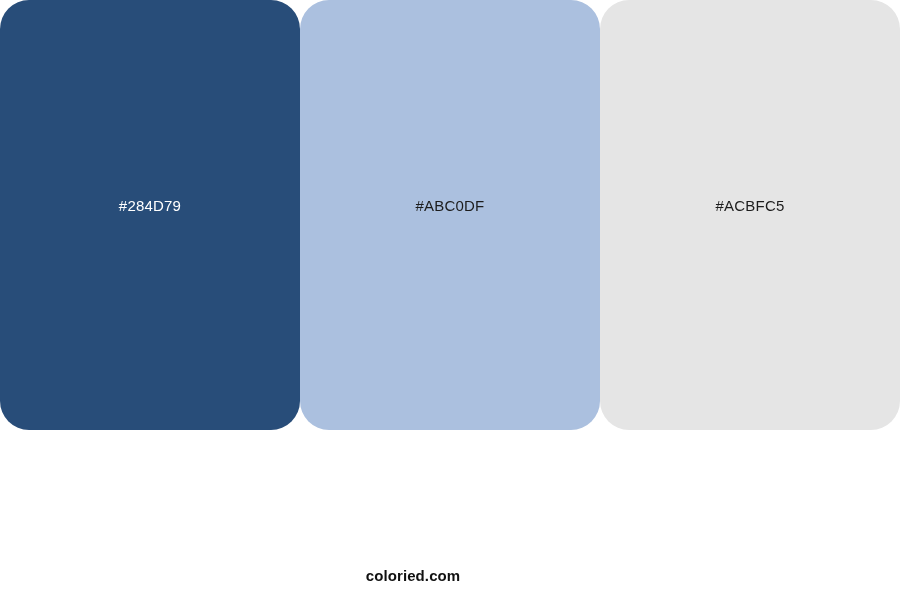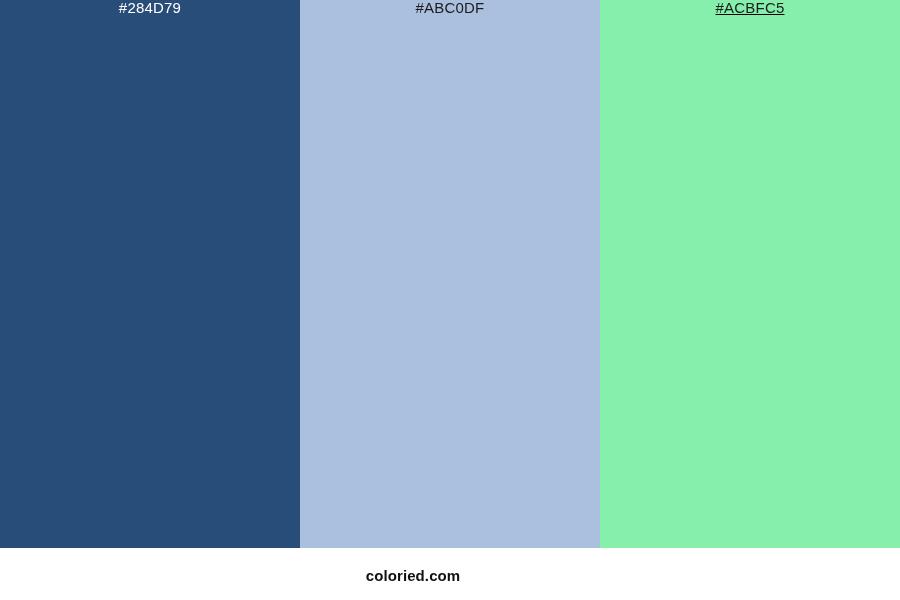--- a/index.html
+++ b/index.html
@@ -24,25 +24,26 @@
 
   .swatch-strip {
     width: 900px;
     height: 550px;
     display: flex;
     flex-direction: row;
   }
 
   .swatch {
     flex: 1 1 0;
-    height: 548px;
+    height: 430px;
     position: relative;
     display: flex;
-    align-items: flex-start;
+    align-items: center;
     justify-content: center;
+    border-radius: 29px;
   }
 
   .swatch-label {
     display: block;
     width: 100%;
     text-align: center;
     font-family: "Liberation Sans", sans-serif;
     font-size: 15px;
     font-weight: 400;
     letter-spacing: 0.2px;
@@ -81,21 +82,21 @@
 
     <div class="swatch" style="background-color: rgb(40, 77, 121);">
       <span class="swatch-label label-light" style="color: rgb(255, 255, 255);">#284D79</span>
     </div>
 
 
     <div class="swatch" style="background-color: rgb(171, 192, 223);">
       <span class="swatch-label label-dark" style="color: rgb(28, 28, 28);">#ABC0DF</span>
     </div>
 
-    <div class="swatch" style="background-color: #86efac; text-decoration: underline;">
+    <div class="swatch" style="background-color: #e5e5e5;">
       <span class="swatch-label label-dark" style="color: rgb(28, 28, 28);">#ACBFC5</span>
     </div>
 
 
   </div>
 
   <div class="footer" style="background-color: rgb(255, 255, 255);">
     <span class="footer-brand" style="color: rgb(17, 17, 17);">coloried.com</span>
   </div>
 

